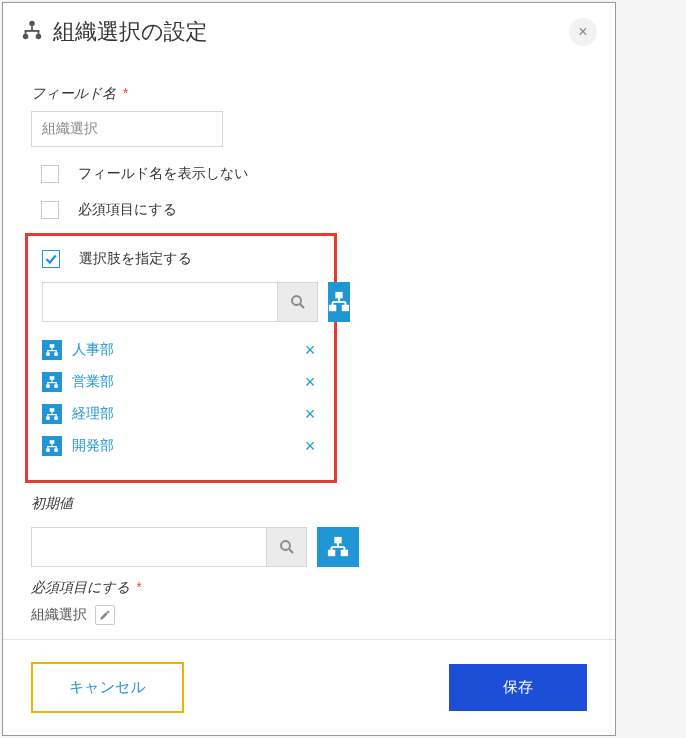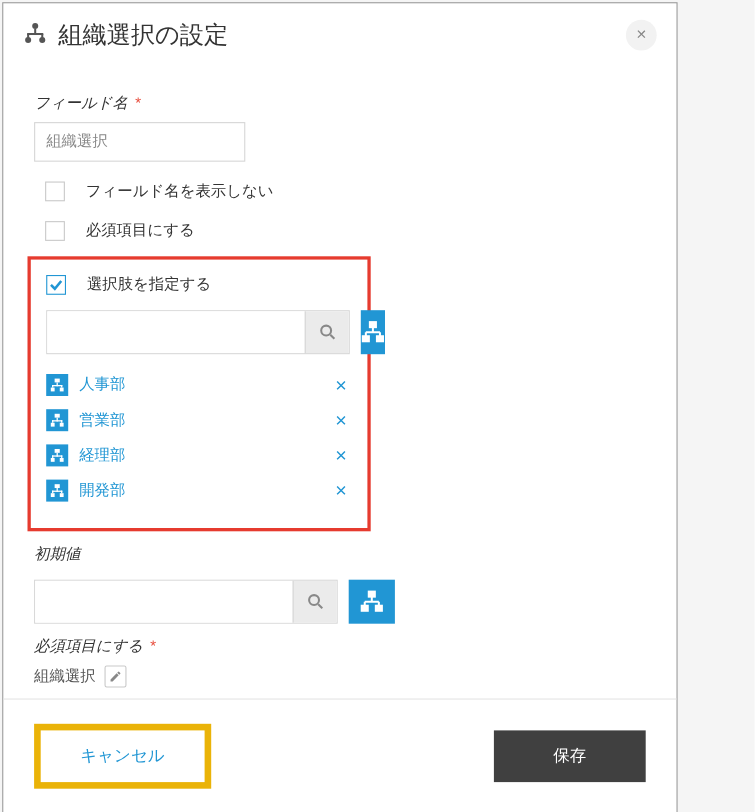--- a/index.html
+++ b/index.html
@@ -181,29 +181,29 @@
     color: #888;
   }
   .dialog-footer {
     border-top: 1px solid #e4e4e4;
     padding: 22px 28px;
     display: flex;
     justify-content: space-between;
     align-items: center;
   }
   .btn-cancel {
-    border: 6px solid #eab308;
+    border: 2px solid #eab308;
     background: #fff;
     color: #2196d4;
     font-size: 15px;
     padding: 14px 36px;
     cursor: pointer;
   }
   .btn-save {
-    background: #404040;
+    background: #1d4ed8;
     color: #fff;
     border: none;
     font-size: 15px;
     padding: 14px 54px;
     cursor: pointer;
   }
 </style>
 </head>
 <body>
 

